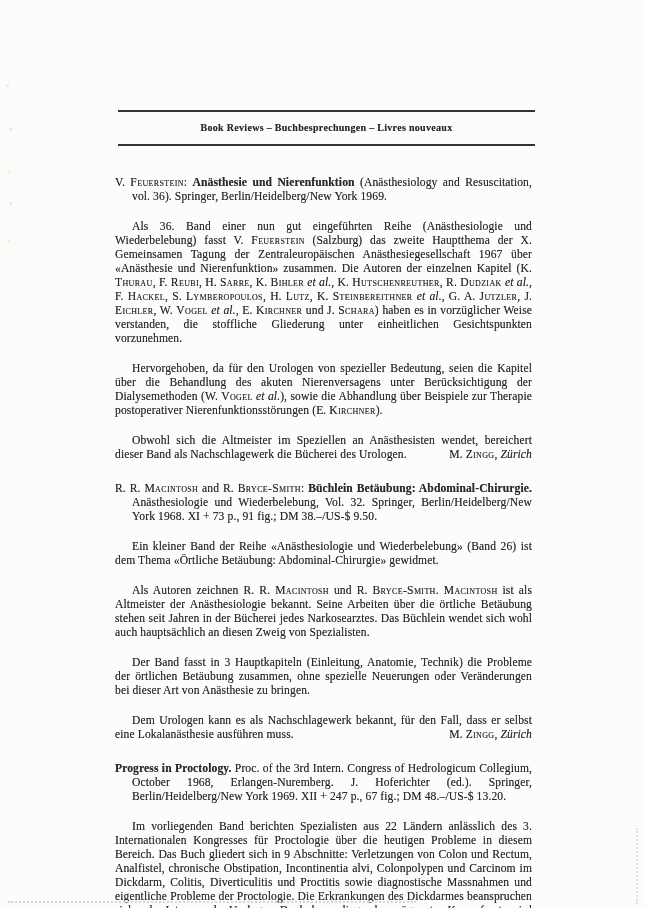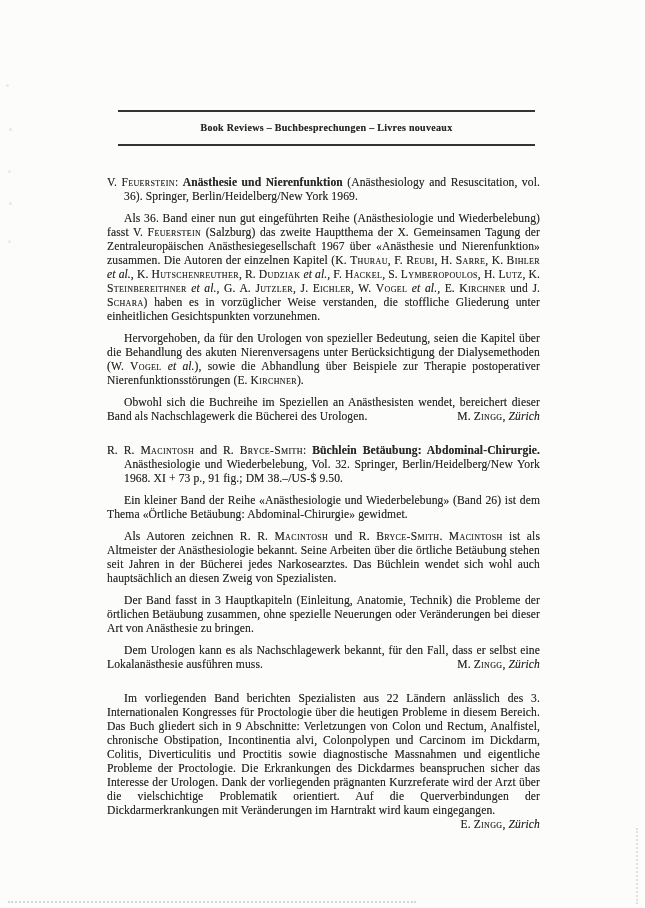--- a/index.html
+++ b/index.html
@@ -27,21 +27,21 @@
   }
   .header-title {
     font-weight:bold;
     font-size:10px;
     line-height:17px;
     letter-spacing:0.3px;
     white-space:nowrap;
   }
   .reviews { margin-top:30px; }
   .review + .review { margin-top:20px; }
-  p { margin:8px; text-align:justify; }
+  p { margin:16px; text-align:justify; }
   .review-heading {
     padding-left:17px;
     text-indent:-17px;
     margin-bottom:4px;
   }
   .para { text-indent:17px; }
   .sc { font-variant:small-caps; letter-spacing:0.35px; }
   b { font-weight:bold; }
   i { font-style:italic; }
   .sig { float:right; padding-left:10px; }
@@ -69,32 +69,33 @@
     <div class="header-box">
       <div class="header-title">Book Reviews – Buchbesprechungen – Livres nouveaux</div>
     </div>
 
     <div class="reviews">
 
       <section class="review">
         <p class="review-heading">V. <span class="sc">Feuerstein</span>: <b>Anästhesie und Nierenfunktion</b> (Anästhesiology and Resuscitation, vol. 36). Springer, Berlin/Heidelberg/New York 1969.</p>
         <p class="para">Als 36. Band einer nun gut eingeführten Reihe (Anästhesiologie und Wiederbelebung) fasst V. <span class="sc">Feuerstein</span> (Salzburg) das zweite Hauptthema der X. Gemeinsamen Tagung der Zentraleuropäischen Anästhesiegesellschaft 1967 über «Anästhesie und Nierenfunktion» zusammen. Die Autoren der einzelnen Kapitel (K. <span class="sc">Thurau</span>, F. <span class="sc">Reubi</span>, H. <span class="sc">Sarre</span>, K. <span class="sc">Bihler</span> <i>et al.</i>, K. <span class="sc">Hutschenreuther</span>, R. <span class="sc">Dudziak</span> <i>et al.</i>, F. <span class="sc">Hackel</span>, S. <span class="sc">Lymberopoulos</span>, H. <span class="sc">Lutz</span>, K. <span class="sc">Steinbereithner</span> <i>et al.</i>, G. A. <span class="sc">Jutzler</span>, J. <span class="sc">Eichler</span>, W. <span class="sc">Vogel</span> <i>et al.</i>, E. <span class="sc">Kirchner</span> und J. <span class="sc">Schara</span>) haben es in vorzüglicher Weise verstanden, die stoffliche Gliederung unter einheitlichen Gesichtspunkten vorzunehmen.</p>
         <p class="para">Hervorgehoben, da für den Urologen von spezieller Bedeutung, seien die Kapitel über die Behandlung des akuten Nierenversagens unter Berücksichtigung der Dialysemethoden (W. <span class="sc">Vogel</span> <i>et al.</i>), sowie die Abhandlung über Beispiele zur Therapie postoperativer Nierenfunktionsstörungen (E. <span class="sc">Kirchner</span>).</p>
-        <p class="para"><span>Obwohl sich die Buchreihe im Speziellen an Anästhesisten wendet, bereichert dieser Band als Nachschlagewerk die Bücherei des Urologen.</span><span class="sig">M. <span class="sc">Zingg</span>, <i>Zürich</i></span></p>
+        <p class="para"><span>Obwohl sich die Altmeister im Speziellen an Anästhesisten wendet, bereichert dieser Band als Nachschlagewerk die Bücherei des Urologen.</span><span class="sig">M. <span class="sc">Zingg</span>, <i>Zürich</i></span></p>
       </section>
 
       <section class="review">
         <p class="review-heading">R. R. <span class="sc">Macintosh</span> and R. <span class="sc">Bryce-Smith</span>: <b>Büchlein Betäubung: Abdominal-Chirurgie.</b> Anästhesiologie und Wiederbelebung, Vol. 32. Springer, Berlin/Heidelberg/New York 1968. XI + 73 p., 91 fig.; DM 38.–/US-$ 9.50.</p>
         <p class="para">Ein kleiner Band der Reihe «Anästhesiologie und Wiederbelebung» (Band 26) ist dem Thema «Örtliche Betäubung: Abdominal-Chirurgie» gewidmet.</p>
         <p class="para">Als Autoren zeichnen R. R. <span class="sc">Macintosh</span> und R. <span class="sc">Bryce-Smith</span>. <span class="sc">Macintosh</span> ist als Altmeister der Anästhesiologie bekannt. Seine Arbeiten über die örtliche Betäubung stehen seit Jahren in der Bücherei jedes Narkosearztes. Das Büchlein wendet sich wohl auch hauptsächlich an diesen Zweig von Spezialisten.</p>
         <p class="para">Der Band fasst in 3 Hauptkapiteln (Einleitung, Anatomie, Technik) die Probleme der örtlichen Betäubung zusammen, ohne spezielle Neuerungen oder Veränderungen bei dieser Art von Anästhesie zu bringen.</p>
         <p class="para"><span>Dem Urologen kann es als Nachschlagewerk bekannt, für den Fall, dass er selbst eine Lokalanästhesie ausführen muss.</span><span class="sig">M. <span class="sc">Zingg</span>, <i>Zürich</i></span></p>
       </section>
 
       <section class="review">
+        <p class="review-heading"><b>Progress in Proctology.</b> Proc. of the 3rd Intern. Congress of Hedrologicum Collegium, October 1968, Erlangen-Nuremberg. J. Hoferichter (ed.). Springer, Berlin/Heidelberg/New York 1969. XII + 247 p., 67 fig.; DM 48.–/US-$ 13.20.</p>
         <p class="para"><span>Im vorliegenden Band berichten Spezialisten aus 22 Ländern anlässlich des 3. Internationalen Kongresses für Proctologie über die heutigen Probleme in diesem Bereich. Das Buch gliedert sich in 9 Abschnitte: Verletzungen von Colon und Rectum, Analfistel, chronische Obstipation, Incontinentia alvi, Colonpolypen und Carcinom im Dickdarm, Colitis, Diverticulitis und Proctitis sowie diagnostische Massnahmen und eigentliche Probleme der Proctologie. Die Erkrankungen des Dickdarmes beanspruchen sicher das Interesse der Urologen. Dank der vorliegenden prägnanten Kurzreferate wird der Arzt über die vielschichtige Problematik orientiert. Auf die Querverbindungen der Dickdarmerkrankungen mit Veränderungen im Harntrakt wird kaum eingegangen.</span><span class="sig">E. <span class="sc">Zingg</span>, <i>Zürich</i></span></p>
       </section>
 
     </div>
   </div>
 
   <div class="noise dotted-bottom"></div>
   <div class="noise dotted-right"></div>
   <div class="noise dot pink" style="left:9px;  top:128px;"></div>
   <div class="noise dot green" style="left:8px;  top:170px;"></div>

